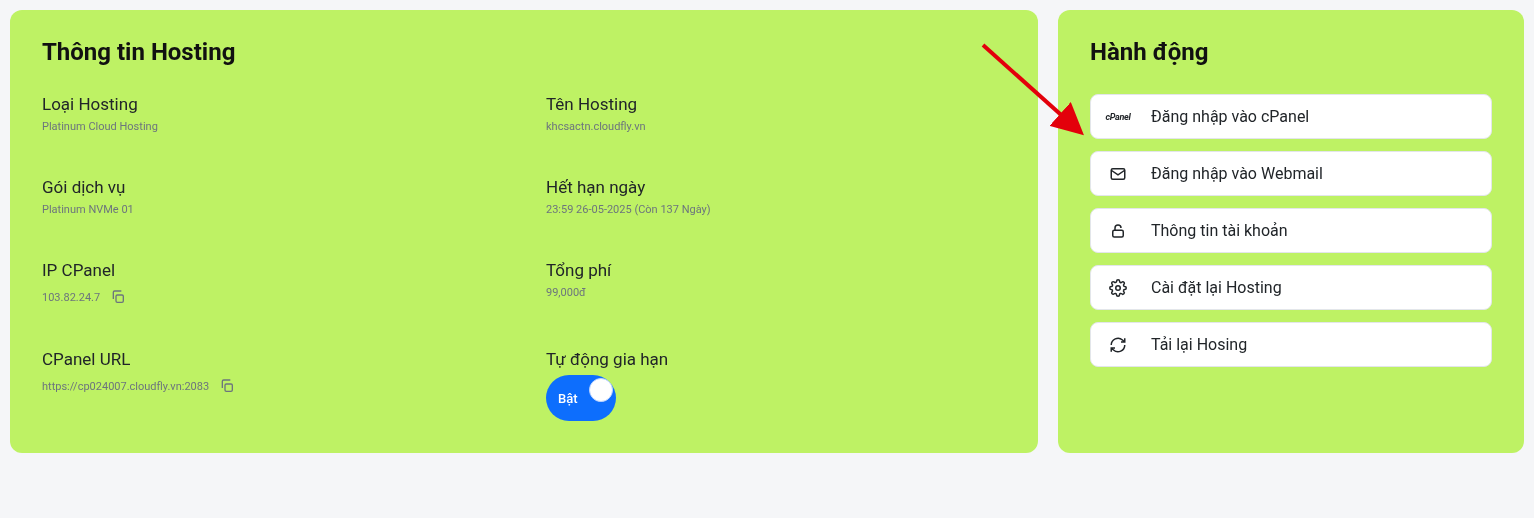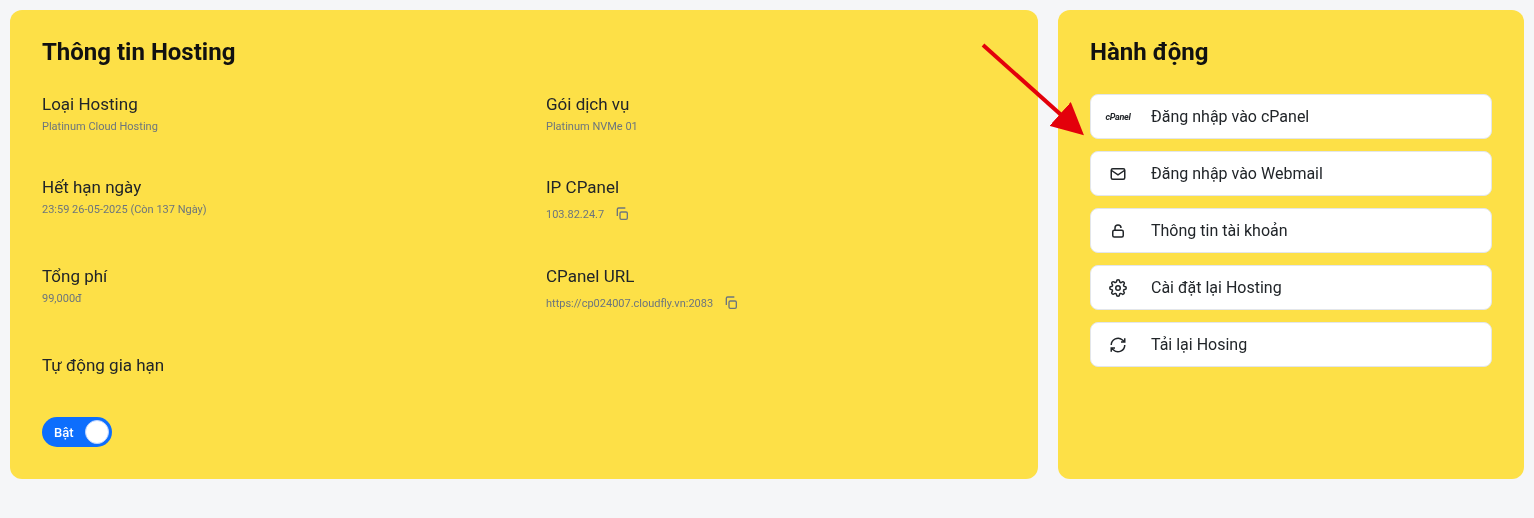--- a/index.html
+++ b/index.html
@@ -8,21 +8,21 @@
       background: #f5f6f8;
       padding: 10px;
       color: #212529;
     }
     .container {
       display: flex;
       gap: 20px;
       max-width: 1534px;
     }
     .card {
-      background: #fde047;
+      background: #bef264;
       border-radius: 12px;
       padding: 28px 32px;
     }
     .card-left { flex: 1; }
     .card-right { width: 466px; }
     .card-title {
       font-size: 24px;
       font-weight: 700;
       margin-bottom: 28px;
       color: #111;
@@ -54,25 +54,24 @@
       margin-left: 6px;
       color: #6c757d;
       cursor: pointer;
       vertical-align: middle;
     }
     .copy-icon svg { width: 16px; height: 16px; }
     .toggle {
       position: relative;
       display: inline-block;
       width: 70px;
-      height: 30px;
+      height: 46px;
       background: #0d6efd;
       border-radius: 30px;
       cursor: pointer;
-      margin-top: 36px;
     }
     .toggle .label {
       position: absolute;
       left: 12px;
       top: 50%;
       transform: translateY(-50%);
       color: #fff;
       font-size: 13px;
       font-weight: 500;
     }
@@ -129,20 +128,24 @@
   <div class="card card-left" style="position:relative;">
     <h2 class="card-title">Thông tin Hosting</h2>
     <div class="info-grid">
 
       <div class="info-item">
         <div class="info-label">Loại Hosting</div>
         <div class="info-value">Platinum Cloud Hosting</div>
       </div>
 
 
+      <div class="info-item">
+        <div class="info-label">Tên Hosting</div>
+        <div class="info-value">khcsactn.cloudfly.vn</div>
+      </div>
 
 
       <div class="info-item">
         <div class="info-label">Gói dịch vụ</div>
         <div class="info-value">Platinum NVMe 01</div>
       </div>
 
       <div class="info-item">
         <div class="info-label">Hết hạn ngày</div>
         <div class="info-value">23:59 26-05-2025 (Còn 137 Ngày)</div>

